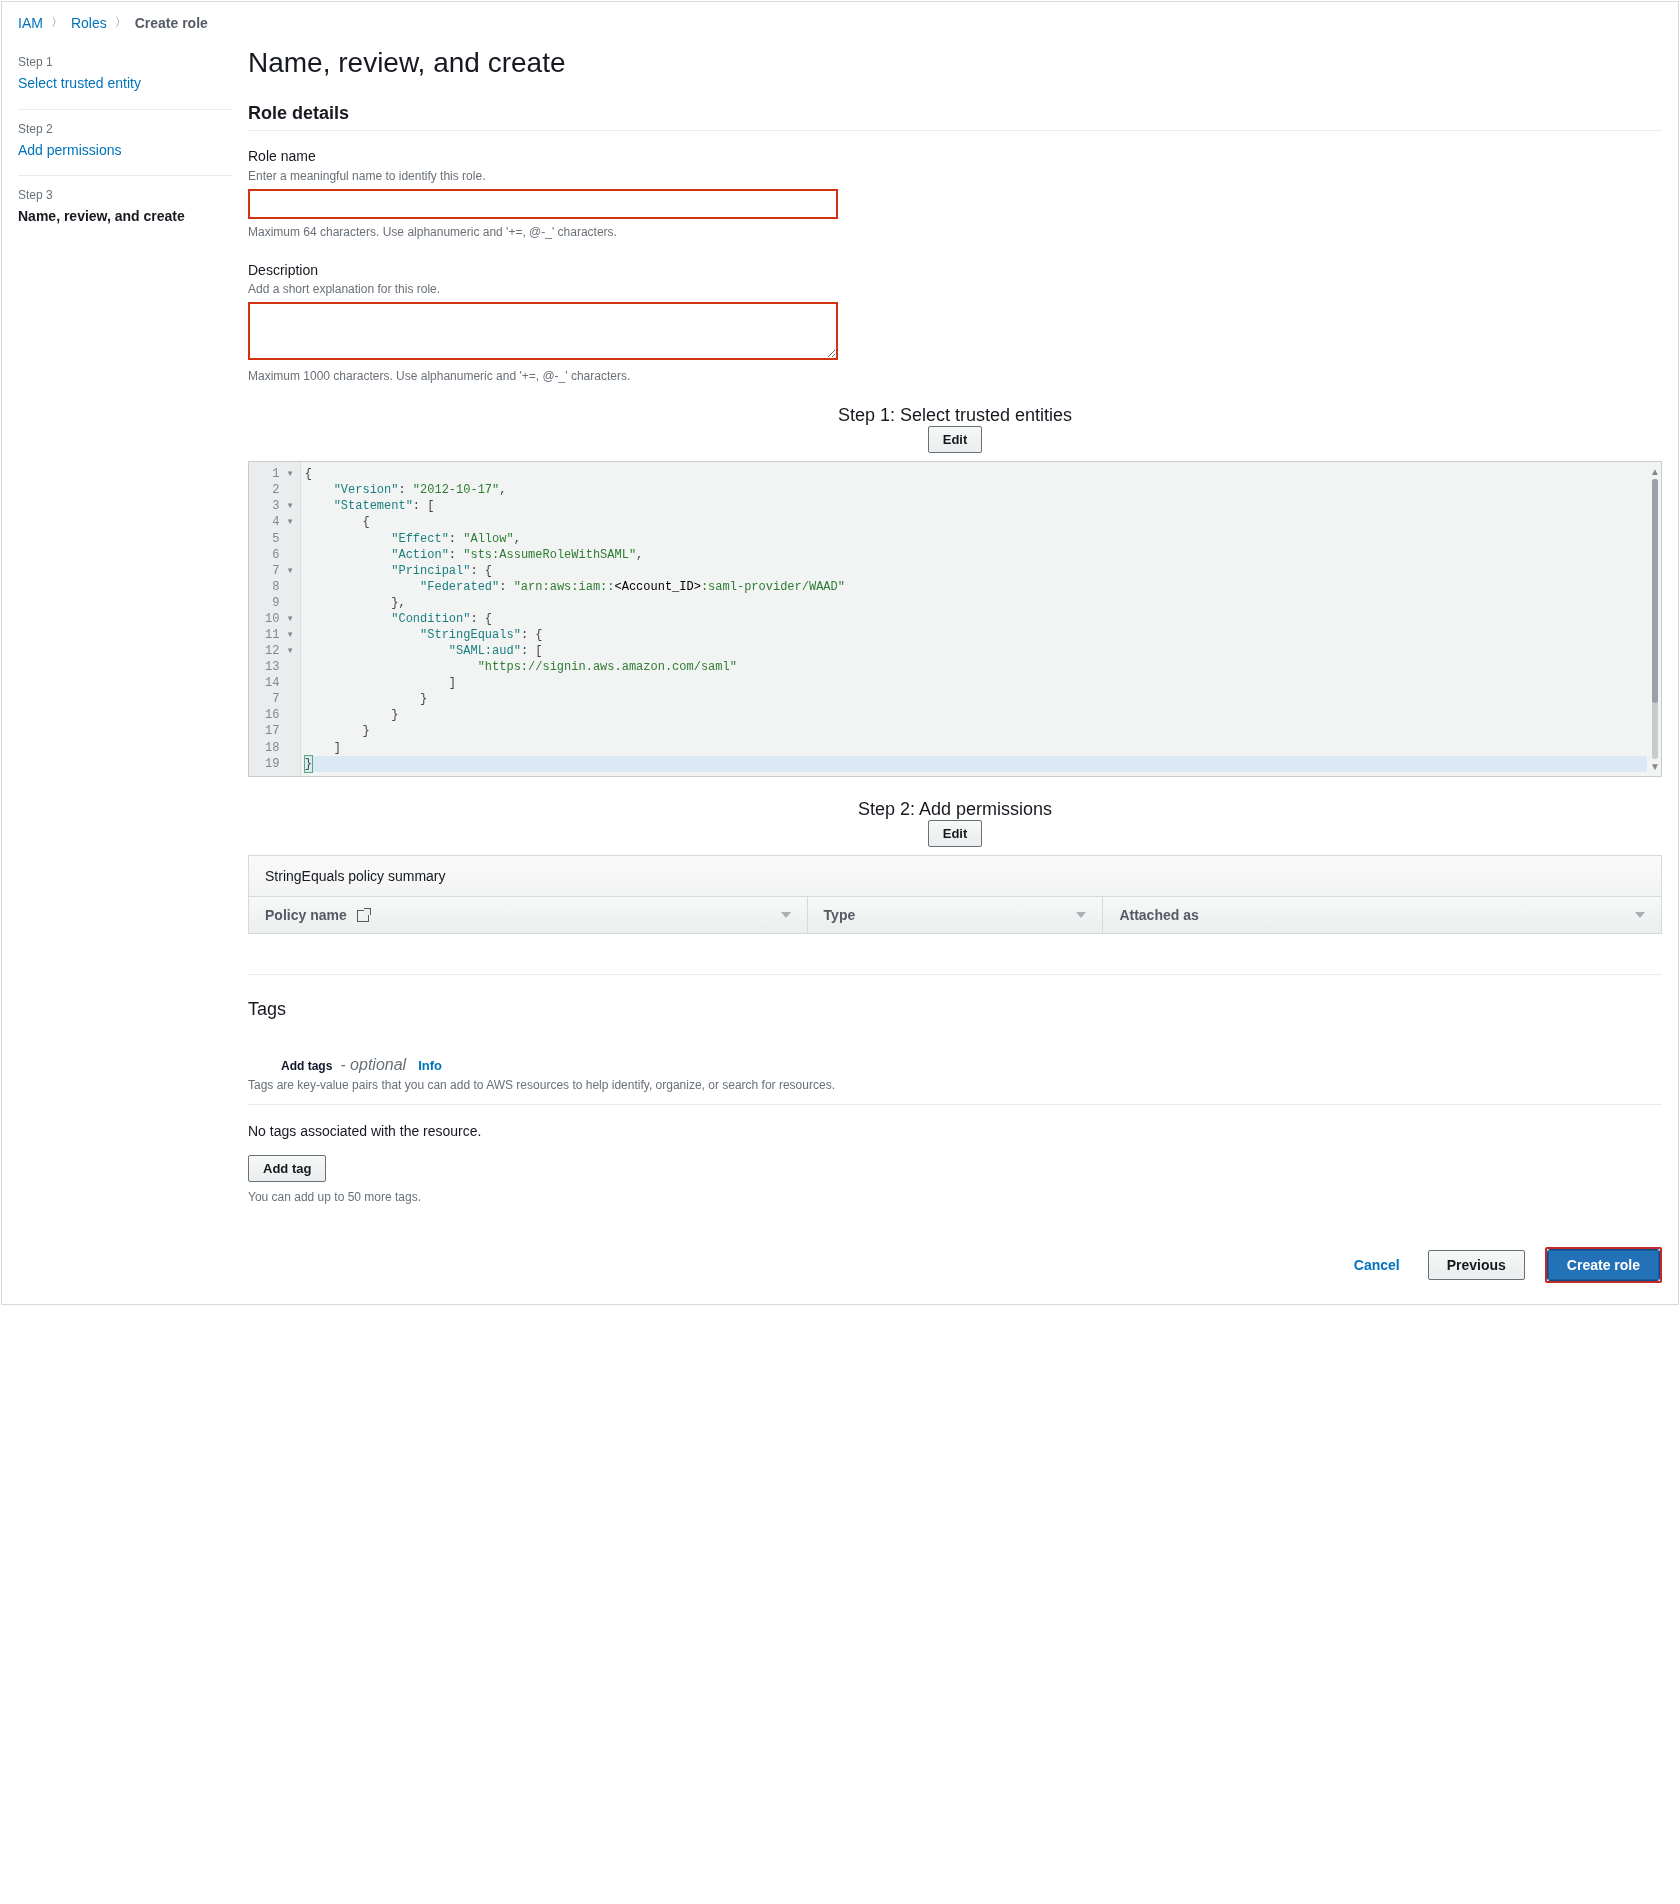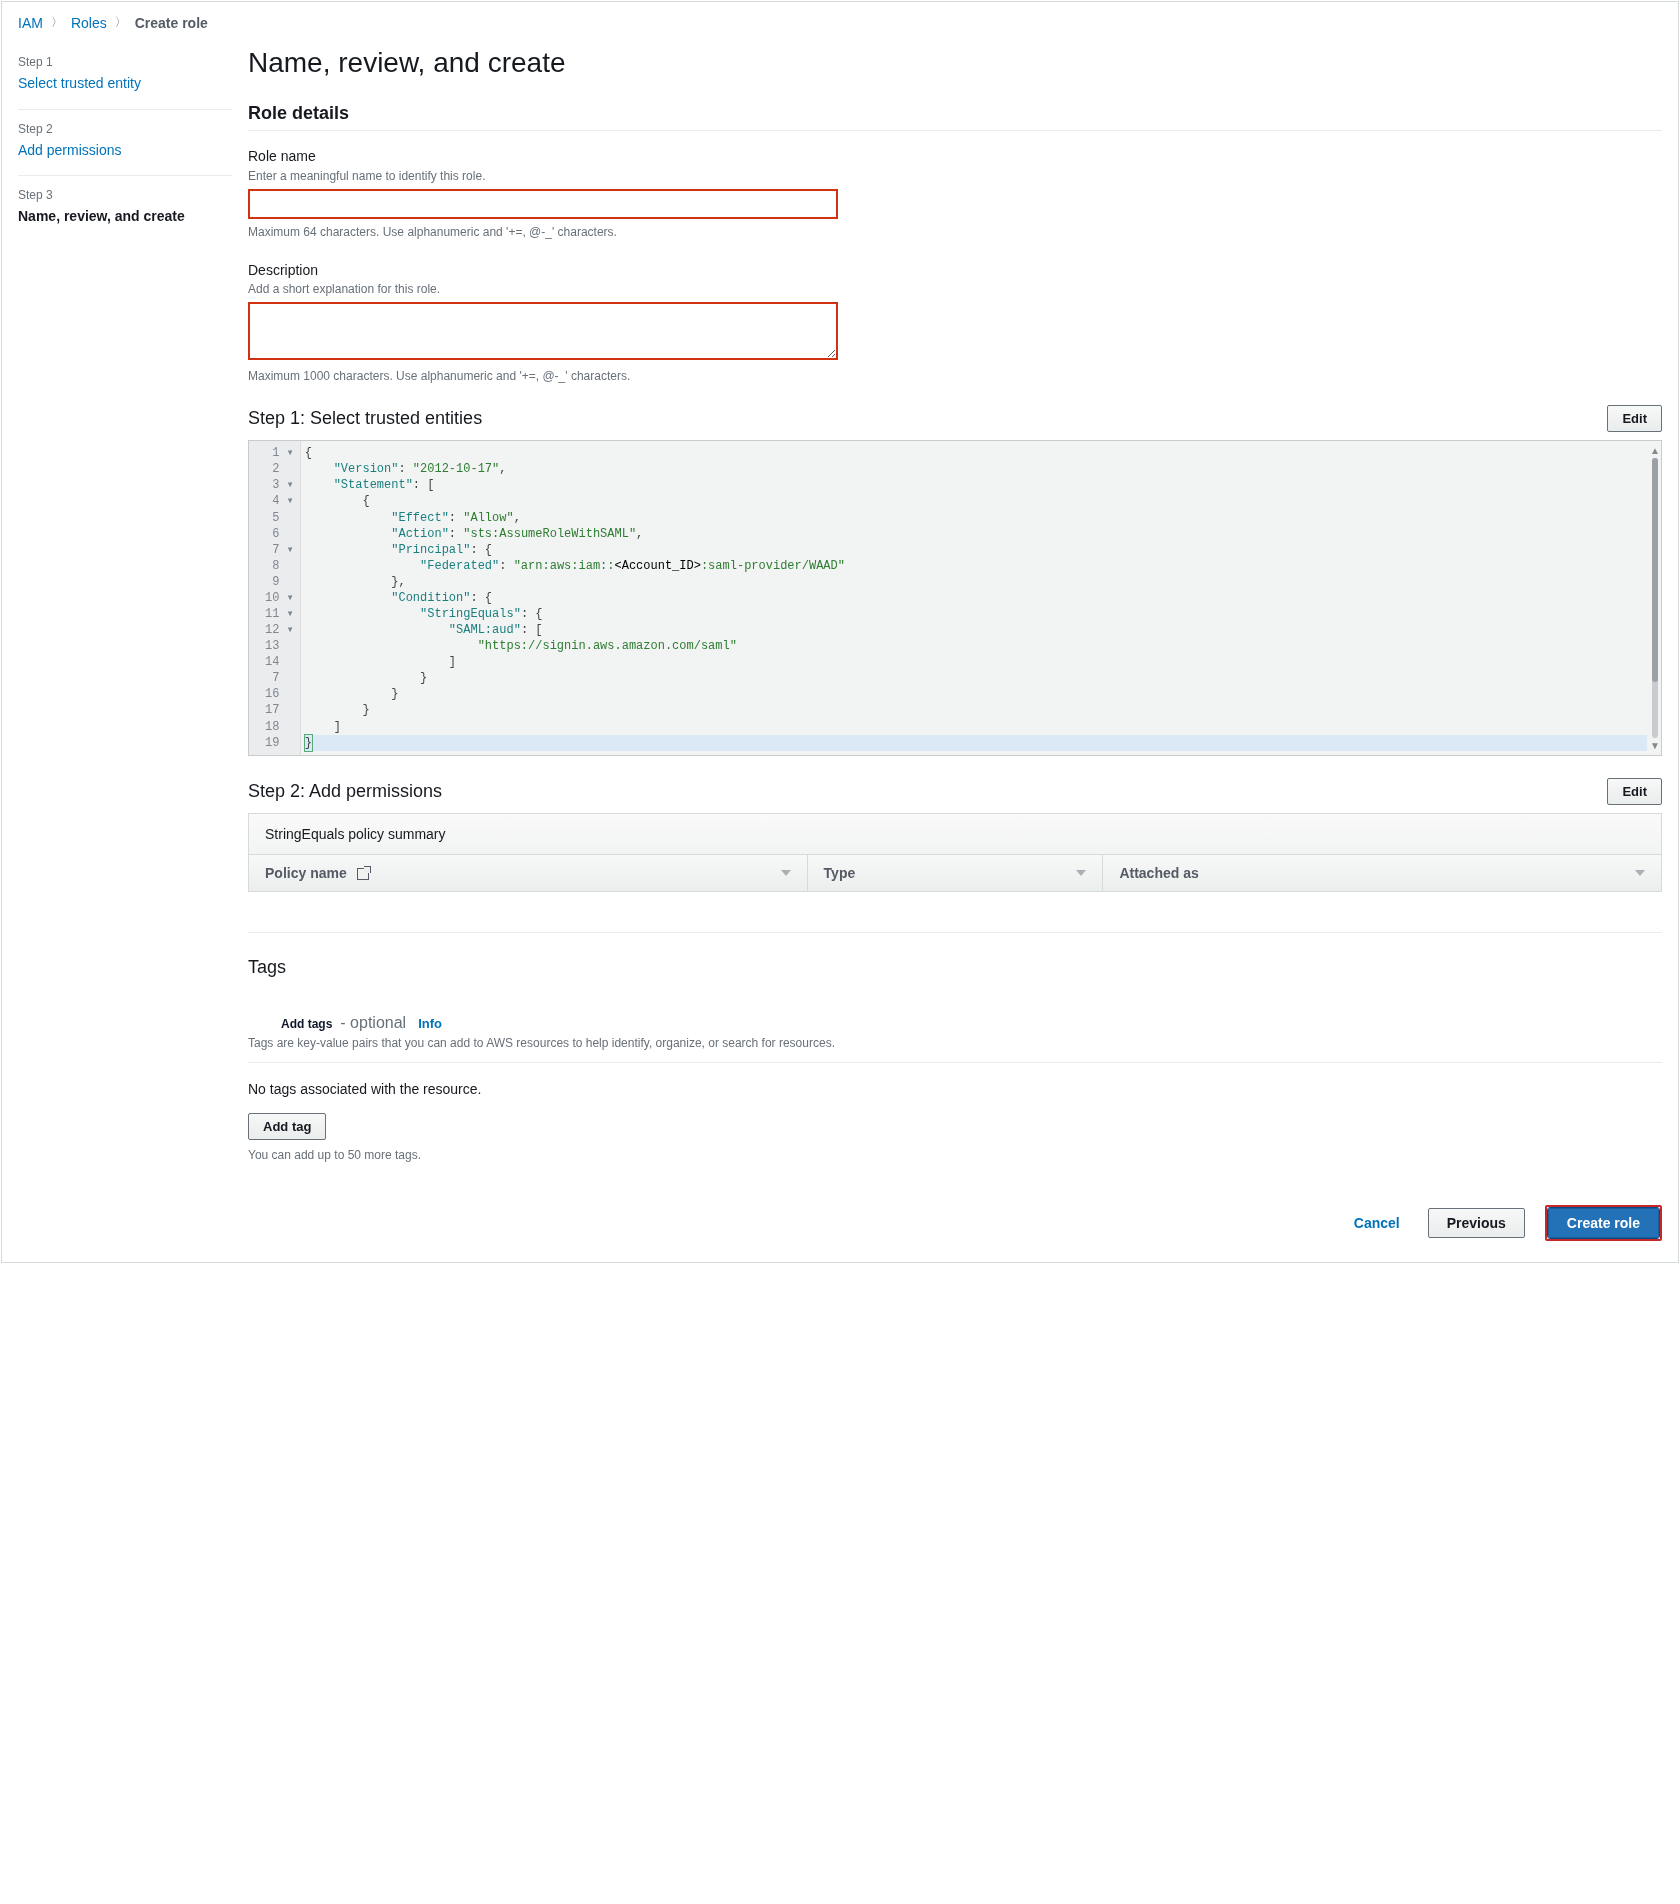--- a/index.html
+++ b/index.html
@@ -105,20 +105,21 @@
     color: #687078;
     margin-top: 6px;
   }
 
   .step-row {
     display: flex;
     justify-content: space-between;
     align-items: center;
     margin-top: 8px;
     margin-bottom: 8px;
+    flex-direction: column;
   }
   .step-row h3 {
     font-size: 18px;
     font-weight: 400;
     color: #16191f;
   }
   .btn {
     display: inline-block;
     border: 1px solid #687078;
     background: linear-gradient(#f7f8f8, #eaeded);
@@ -252,21 +253,21 @@
 
   .divider { border-top: 1px solid #e9ebed; margin: 40px 0 24px 0; }
   h3.tags-head {
     font-size: 18px;
     font-weight: 400;
     color: #16191f;
     margin-bottom: 26px;
   }
   .addtags-row { display:flex; align-items:baseline; gap:8px; }
   .addtags-row .bold { font-size:12px; font-weight:700; color:#0f172a;margin-left:33px; }
-  .addtags-row .opt { font-size:16px; color:#687078; }
+  .addtags-row .opt { font-size:16px; font-style:italic; color:#687078; }
   .addtags-row .info { font-size:13px; font-weight:700; color:#0073bb; cursor:pointer; margin-left:4px;margin-top:12px; }
   .tags-hint { font-size:12px; color:#687078; margin-top:4px; }
   .tags-divider { border-top:1px solid #e9ebed; margin:12px 0 18px 0; }
   .no-tags { font-size:14px; color:#16191f; margin-bottom:16px; }
   .tag-limit { font-size:12px; color:#687078; margin-top:8px; }
 
   .footer-bar {
     position: absolute;
     bottom: 21px;
     right: 16px;

